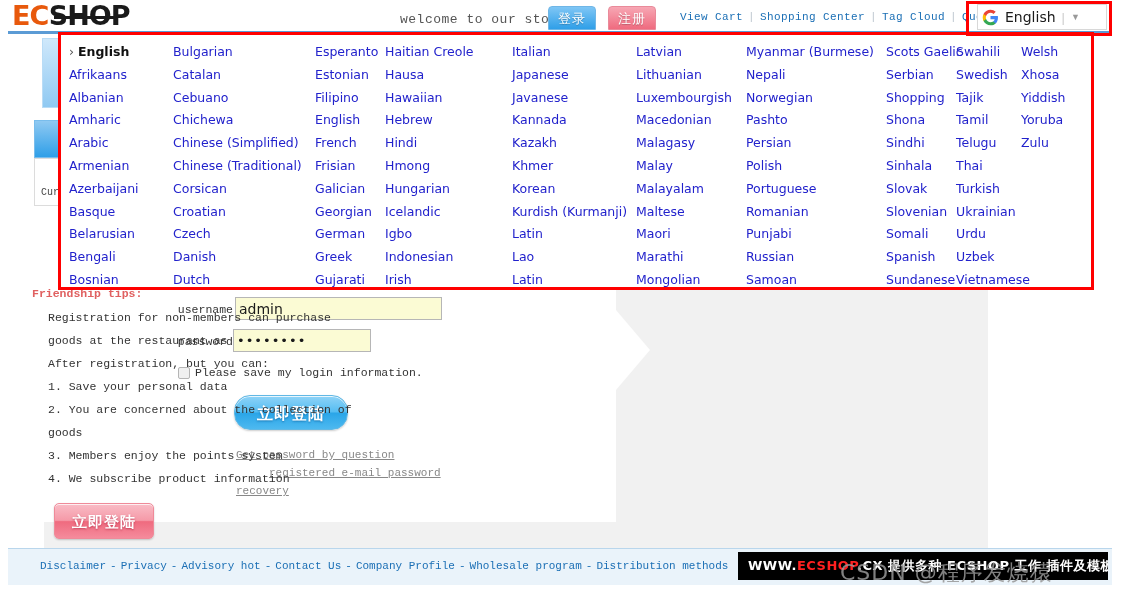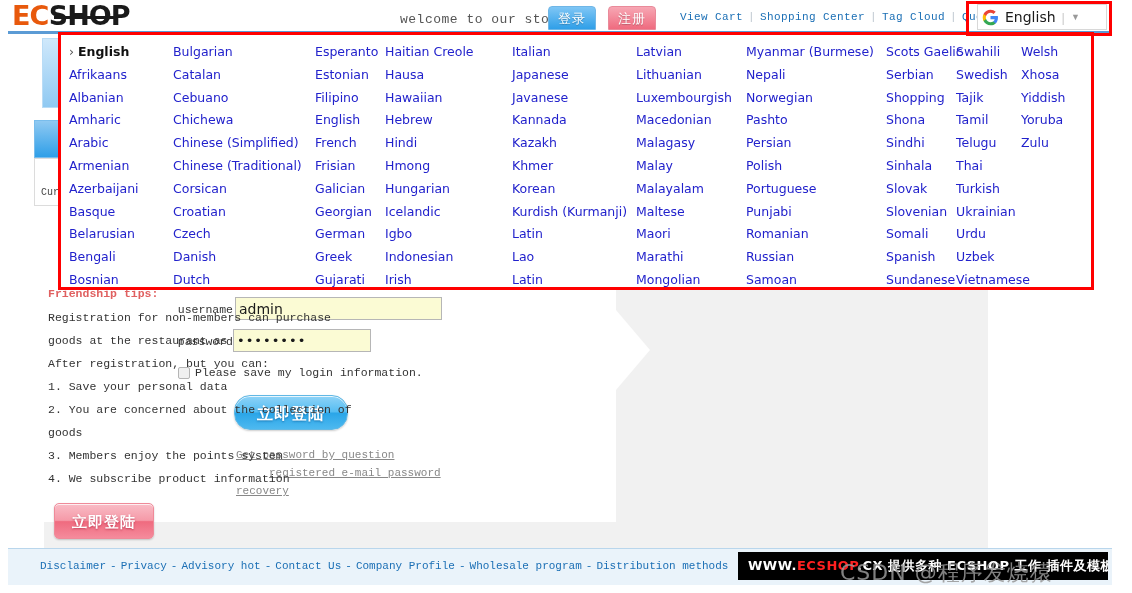--- a/index.html
+++ b/index.html
@@ -229,21 +229,21 @@
   #help1 { left:236px; top:449px; }
   #help2 { left:269px; top:467px; }
   #help3 { left:236px; top:485px; }
   .info-line {
     position:absolute; left:48px;
     font-family:"Liberation Mono", monospace;
     font-size:11.5px; color:#333;
     white-space:nowrap;
   }
   #info-title {
-    position:absolute; left:48px; top:287px;
+    position:absolute; left:32px; top:287px;
     font-family:"Liberation Mono", monospace;
     font-size:11.5px; color:#e06060; font-weight:bold;
     white-space:nowrap;
     text-align:center;
   }
   #btn-register {
     position:absolute; left:54px; top:503px; width:100px; height:36px;
     border-radius:5px;
     background:linear-gradient(#f9bcc6 0%, #f59aa8 48%, #ef6b7f 52%, #f58b9c 100%);
     border:1px solid #ef8a99;
@@ -457,22 +457,22 @@
           <div class="lang-item">Mongolian</div>
         </div>
         <div class="lang-col c7">
           <div class="lang-item">Myanmar (Burmese)</div>
           <div class="lang-item">Nepali</div>
           <div class="lang-item">Norwegian</div>
           <div class="lang-item">Pashto</div>
           <div class="lang-item">Persian</div>
           <div class="lang-item">Polish</div>
           <div class="lang-item">Portuguese</div>
+          <div class="lang-item">Romanian</div>
           <div class="lang-item">Punjabi</div>
-          <div class="lang-item">Romanian</div>
           <div class="lang-item">Russian</div>
           <div class="lang-item">Samoan</div>
         </div>
         <div class="lang-col c8">
           <div class="lang-item">Scots Gaelic</div>
           <div class="lang-item">Serbian</div>
           <div class="lang-item">Shopping</div>
           <div class="lang-item">Shona</div>
           <div class="lang-item">Sindhi</div>
           <div class="lang-item">Sinhala</div>

